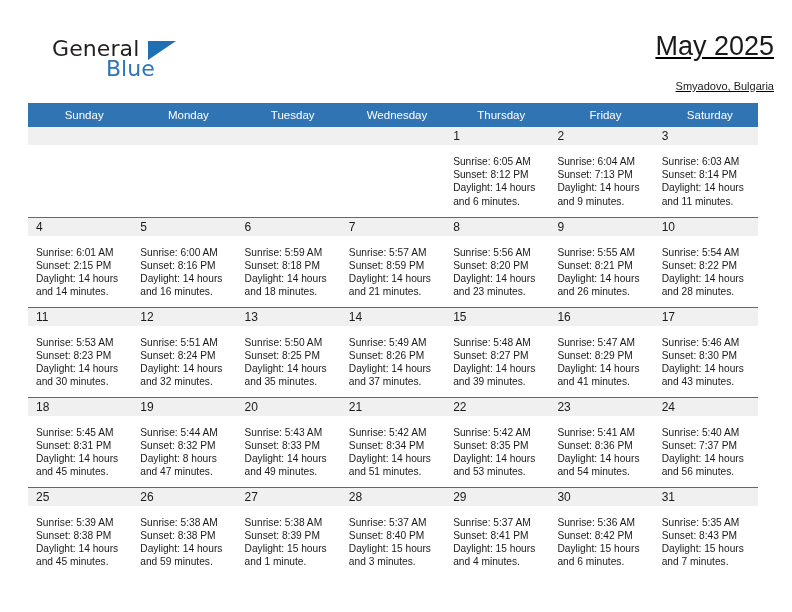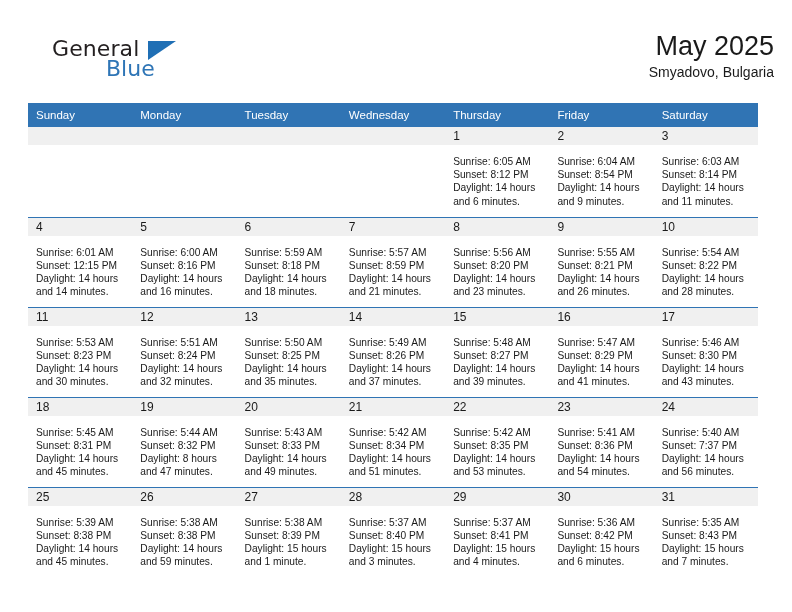--- a/index.html
+++ b/index.html
@@ -66,32 +66,33 @@
     height: 0;
     border-left: 28px solid #1f6fb5;
     border-bottom: 19px solid transparent;
   }
 
   .title-block {
     position: absolute;
     right: 34px;
     top: 30px;
     text-align: right;
+    text-decoration: underline;
   }
   .cal-title {
     font-size: 27px;
     font-weight: 400;
     color: #1a1a1a;
     line-height: 32px;
     font-family: "Liberation Sans", sans-serif;
     white-space: nowrap;
   }
   .cal-subtitle {
-    margin-top: 1px;
-    font-size: 14px;
+    margin-top: 15px;
+    font-size: 11px;
     font-weight: 400;
     color: #1a1a1a;
     line-height: 18px;
     white-space: nowrap;
   }
 
   
   .cal {
     position: absolute;
     left: 28px;
@@ -100,21 +101,21 @@
     border-collapse: collapse;
     table-layout: fixed;
   }
   .cal col { width: 104.28px; }
 
   .cal thead th {
     background: #3074b4;
     color: #ffffff;
     font-size: 11.5px;
     font-weight: 400;
-    text-align: left;
+    text-align: center;
     padding: 6px 0 6px 8px;
     height: 21px;
     box-sizing: border-box;
     vertical-align: middle;
     border: none;
   }
 
   .week-row td {
     vertical-align: top;
     padding: 0;
@@ -207,39 +208,39 @@
             <div class="info">
               <div>Sunrise: 6:05 AM</div>
               <div>Sunset: 8:12 PM</div>
               <div class="wrap">Daylight: 14 hours and 6 minutes.</div>
             </div>
           </td>
           <td>
             <div class="daynum">2</div>
             <div class="info">
               <div>Sunrise: 6:04 AM</div>
-              <div>Sunset: 8:54 PM</div>
+              <div>Sunset: 7:13 PM</div>
               <div class="wrap">Daylight: 14 hours and 9 minutes.</div>
             </div>
           </td>
           <td>
             <div class="daynum">3</div>
             <div class="info">
               <div>Sunrise: 6:03 AM</div>
               <div>Sunset: 8:14 PM</div>
               <div class="wrap">Daylight: 14 hours and 11 minutes.</div>
             </div>
           </td>
         </tr>
         <tr class="week-row">
           <td>
             <div class="daynum">4</div>
             <div class="info">
               <div>Sunrise: 6:01 AM</div>
-              <div>Sunset: 12:15 PM</div>
+              <div>Sunset: 2:15 PM</div>
               <div class="wrap">Daylight: 14 hours and 14 minutes.</div>
             </div>
           </td>
           <td>
             <div class="daynum">5</div>
             <div class="info">
               <div>Sunrise: 6:00 AM</div>
               <div>Sunset: 8:16 PM</div>
               <div class="wrap">Daylight: 14 hours and 16 minutes.</div>
             </div>

